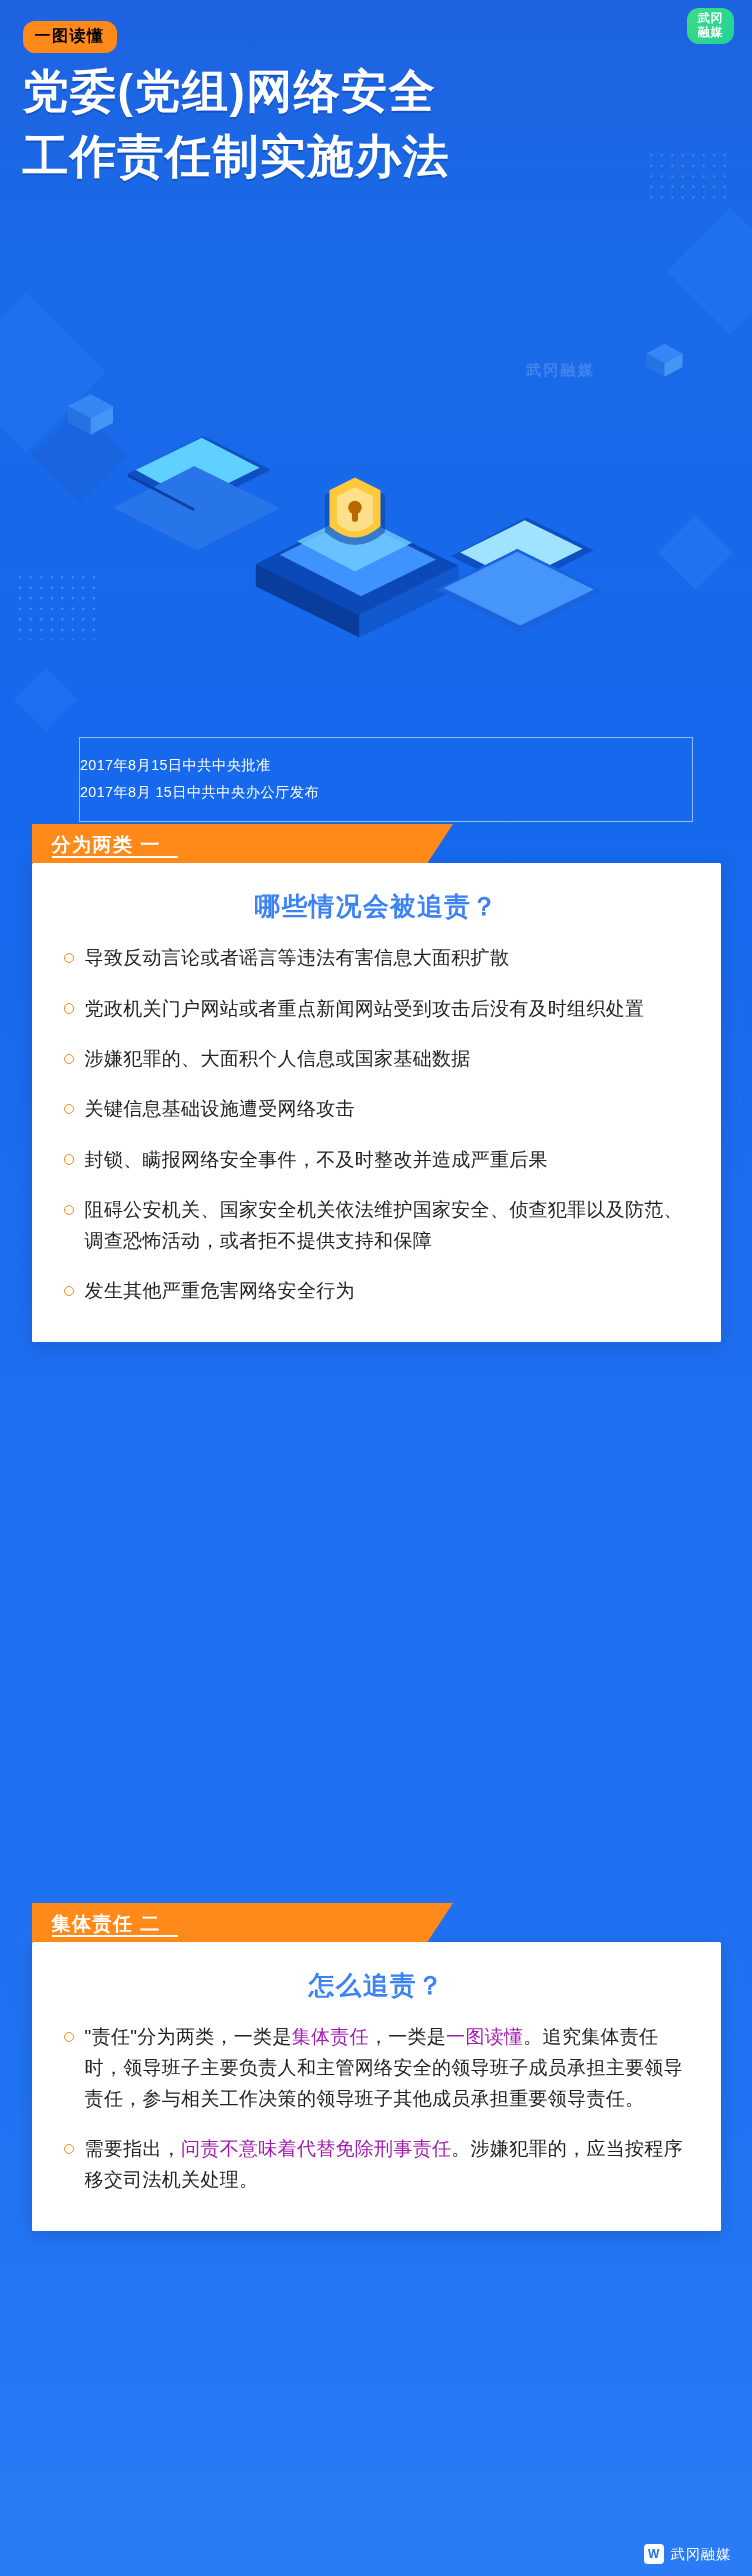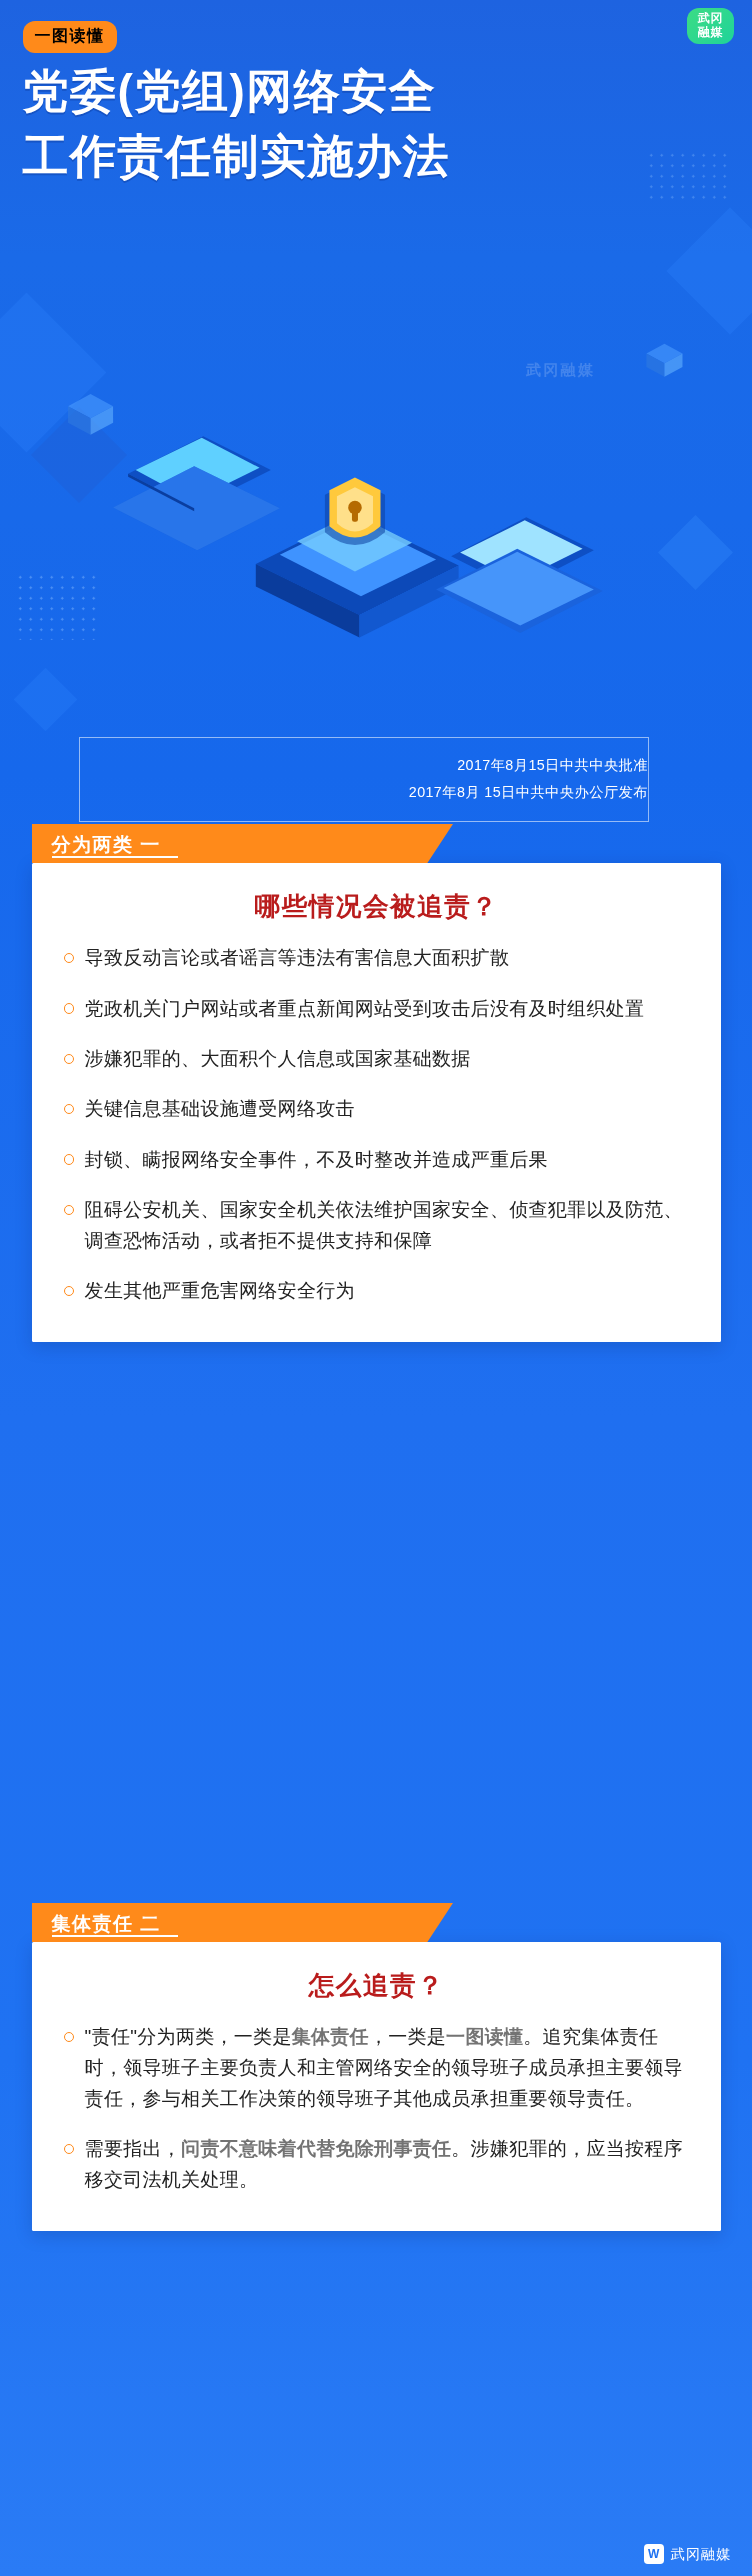--- a/index.html
+++ b/index.html
@@ -56,23 +56,23 @@
 
   
   .illus { position: absolute; left: 0; top: 316px; width: 752px; height: 323px; }
   .watermark {
     position: absolute; left: 526px; top: 45px; color: rgba(255,255,255,.18);
     font-size: 15px; letter-spacing: 2.3px; font-weight: bold;
   }
 
   
   .date-box {
-    position: absolute; left: 79px; top: 737px; width: 570px;
+    position: absolute; left: 79px; top: 737px; width: 614px;
     border: 0.8px solid rgba(255,255,255,.55);
-    padding: 13.5px 0 15px; text-align: right; color: #fff; font-size: 14.3px; line-height: 1.9;
+    padding: 13.5px 0 15px; text-align: left; color: #fff; font-size: 14.3px; line-height: 1.9;
     letter-spacing: 0.4px;
   }
 
   
   .section { position: absolute; left: 32px; width: 689px; }
   .sec-header {
     position: relative; height: 39px; width: 421px;
   }
   .sec-header .ribbon {
     position: absolute; left: 0; top: 0; height: 39px; width: 100%;
@@ -85,35 +85,35 @@
   }
   .sec-header .underline {
     position: absolute; left: 19.6px; top: 32px; width: 126px; height: 2.3px; background: #fff;
   }
   .card {
     background: #ffffff; border-radius: 1.5px;
     padding: 25.6px 30px 32px;
     box-shadow: 0 4.5px 16.5px rgba(0,30,90,.18);
   }
   .card-title {
-    text-align: center; color: #b91c1c; font-size: 25.6px; font-weight: bold;
+    text-align: center; color: #3b82f6; font-size: 25.6px; font-weight: bold;
     letter-spacing: 1.5px; margin-bottom: 19.6px; font-family: Liberation Sans, sans-serif;
   }
   ul.points { list-style: none; }
   ul.points li {
     position: relative; padding-left: 22.6px; margin-bottom: 19.6px;
     font-size: 19px; line-height: 1.62; color: #222; letter-spacing: 0.3px;
   }
   ul.points li:last-child { margin-bottom: 3px; }
   ul.points li::before {
     content: ""; position: absolute; left: 1.5px; top: 9.8px;
     width: 8.3px; height: 8.3px; border-radius: 50%;
     border: 1.9px solid #ff8a1a; background: #fff;
   }
-  .hl { color: #737373; font-weight: bold; }
+  .hl { color: #a21caf; font-weight: normal; }
 
   
   .footer {
     position: absolute; right: 21px; bottom: 12px;
     display: flex; align-items: center; gap: 6.8px;
     color: #ffffff; font-size: 14.3px; letter-spacing: 0.8px;
   }
   .wechat-icon {
     width: 19.6px; height: 19.6px; border-radius: 3.8px; background: #ffffff;
     display: flex; align-items: center; justify-content: center;

